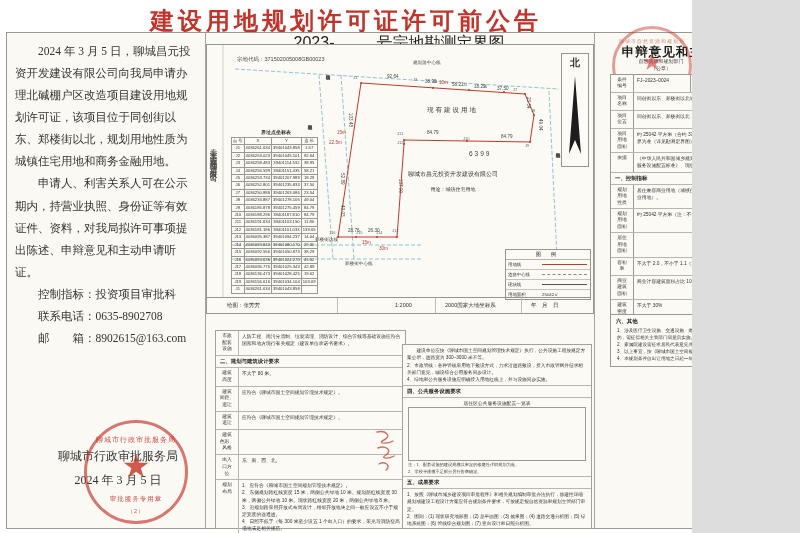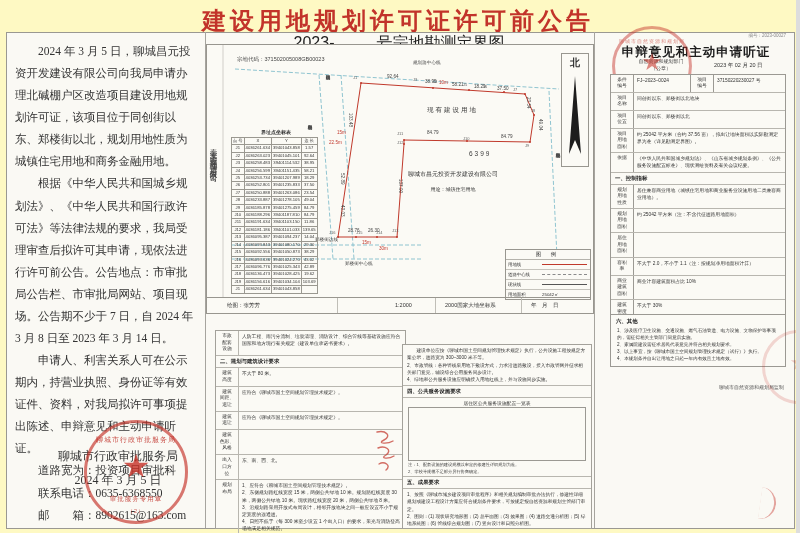--- a/index.html
+++ b/index.html
@@ -1,16 +1,16 @@
 <!DOCTYPE html>
 <html><head>
 <meta charset="utf-8">
 <style>
   html,body{margin:0;padding:0;background:#ddd;}
-  #page{position:relative;width:796px;height:533px;background:#fef9c3;overflow:hidden;
+  #page{position:relative;width:692px;height:533px;background:#ffffff;overflow:hidden;
         font-family:"Liberation Serif","DejaVu Serif",serif;color:#2e2e2e;}
   .abs{position:absolute;}
   .ni{pointer-events:none;}
 
   
   #main-title{left:0;right:0;top:5px;text-align:center;
     font-family:"Liberation Sans","DejaVu Sans",sans-serif;font-weight:bold;
     font-size:24px;letter-spacing:4px;color:#c2332a;}
 
   
@@ -138,25 +138,24 @@
 <div id="page">
 
   <div id="main-title" class="abs">建设用地规划许可证许可前公告</div>
 
   <div id="frame" class="abs"></div>
   <div class="vline abs" style="left:205px"></div>
   <div class="vline abs" style="left:594px"></div>
 
   <div id="announce" class="abs">
     <p class="para">2024 年 3 月 5 日，聊城昌元投资开发建设有限公司向我局申请办理北碱棚户区改造项目建设用地规划许可证，该项目位于同创街以东、郑楼街以北，规划用地性质为城镇住宅用地和商务金融用地。</p>
-    <p class="para">根据《中华人民共和国城乡规划法》、《中华人民共和国行政许可法》等法律法规的要求，我局受理审查后拟许可其申请，现依法进行许可前公告。公告地点：市审批局公告栏、市审批局网站、项目现场。公告期不少于 7 日，自 2024 年 3 月 8 日至 2023 年 3 月 14 日。</p>
     <p class="para">申请人、利害关系人可在公示期内，持营业执照、身份证等有效证件、资料，对我局拟许可事项提出陈述、申辩意见和主动申请听证。</p>
     <div>
-        <div class="cline">道路宽为：投资项目审批科</div>
-        <div class="cline">联系电话：0635-6368550</div>
+        <div class="cline">控制指标：投资项目审批科</div>
+        <div class="cline">联系电话：0635-8902708</div>
         <div class="cline">邮　　箱：8902615@163.com</div>
       </div>
   </div>
   <div id="sig-org" class="abs">聊城市行政审批服务局</div>
   <div id="sig-date" class="abs">2024 年 3 月 5 日</div>
 
   <div id="stampA" class="abs stamp">
     <div class="ring"></div>
     <div class="rt top">聊城市行政审批服务局</div>
     <div class="star">★</div>

